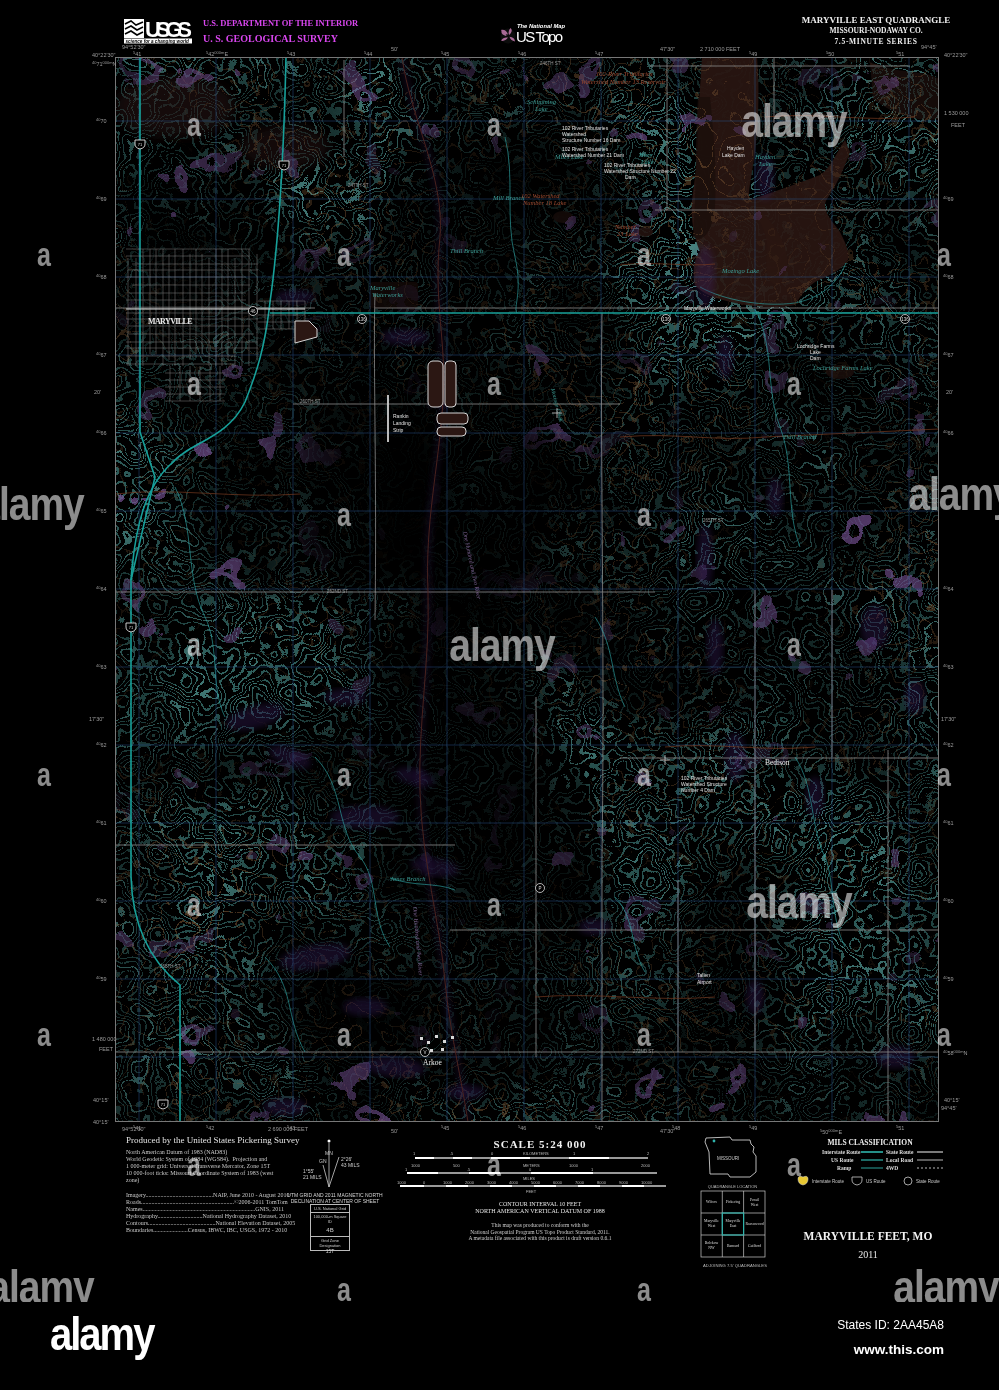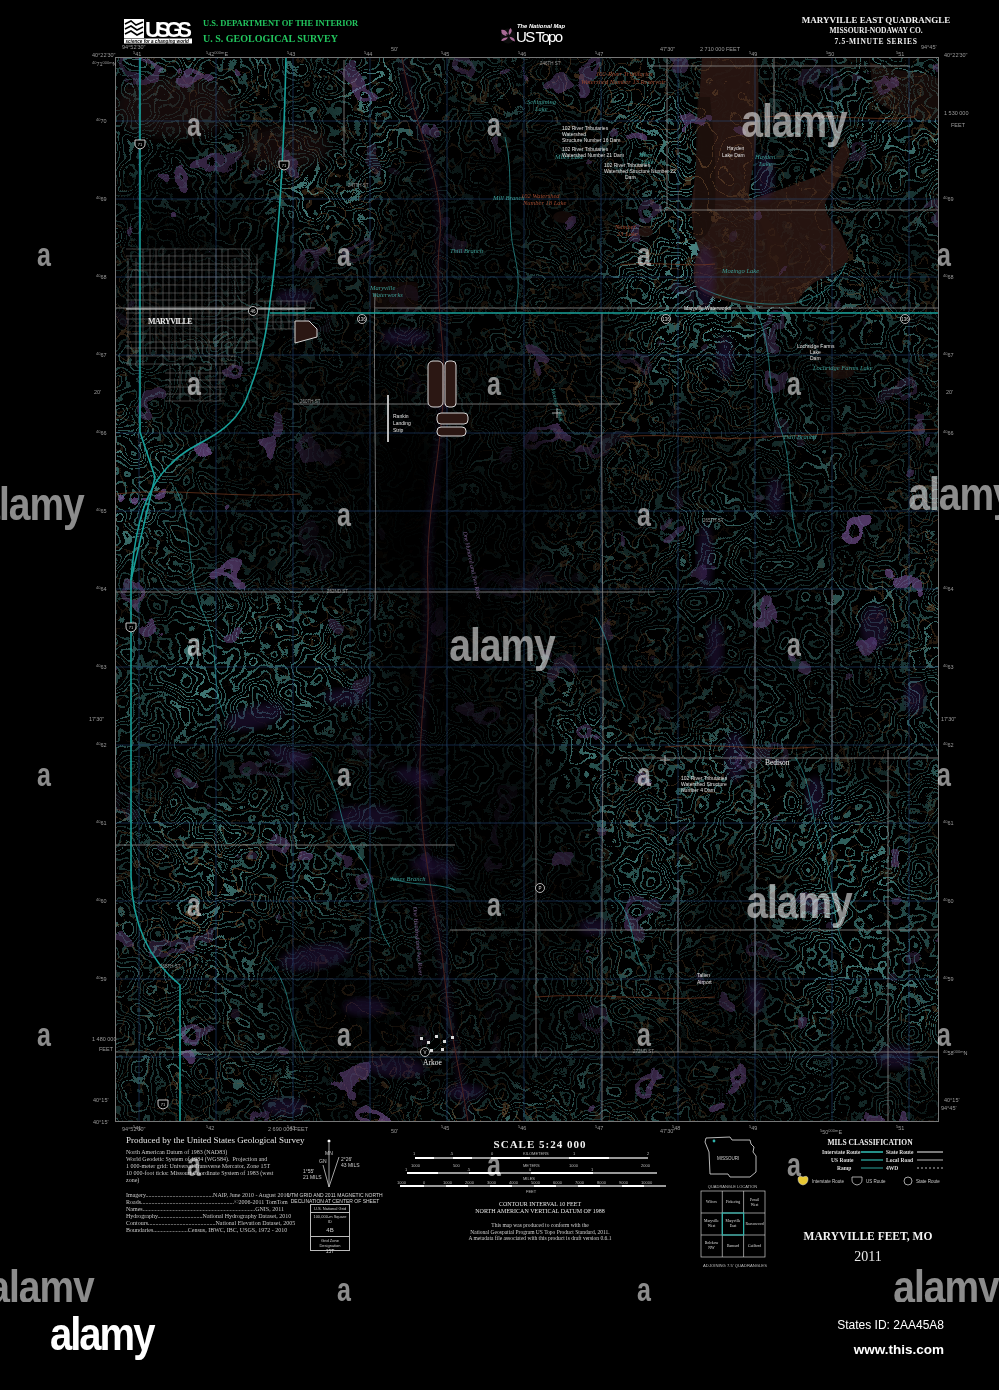--- a/index.html
+++ b/index.html
@@ -9,21 +9,21 @@
 .wm{position:absolute;color:#ffffff;font-weight:bold;opacity:0.55;font-family:"Liberation Sans",sans-serif;letter-spacing:-1px;}
 </style></head><body>
 <div class="ab" style="left:124px;top:18px;width:70px;height:26px;">
 <svg width="70" height="26">
 <rect x="0" y="1" width="20" height="19" fill="#fff"></rect>
 <path d="M1 6 L7 3 L12 7 L19 4 M1 11 L7 8 L13 12 L19 9 M1 16 L7 13 L13 17 L19 14" stroke="#000" stroke-width="1.6" fill="none"></path>
 <text x="21" y="19" font-family="Liberation Sans" font-weight="bold" font-size="22" fill="#fff" textLength="47">USGS</text>
 <rect x="0" y="20.5" width="68" height="5" fill="#fff"></rect>
 <text x="1.5" y="24.8" font-family="Liberation Sans" font-weight="bold" font-style="italic" font-size="4.6" fill="#000">science for a changing world</text>
 </svg></div>
-<div class="ab ser" style="left:203px;top:18px;color:#22c55e;">
+<div class="ab ser" style="left:203px;top:18px;color:#d946ef;">
 <div style="font-size:8.5px;font-weight:bold;">U.S. DEPARTMENT OF THE INTERIOR</div>
 <div style="font-size:10px;font-weight:bold;text-align:left;width:150px;margin-top:5px;">U. S. GEOLOGICAL SURVEY</div>
 </div>
 <div class="ab" style="left:500px;top:20px;width:85px;height:26px;">
 <svg width="85" height="26">
 <g transform="translate(8,16)">
 <circle r="7.5" fill="#0c0c0c"></circle>
 <g fill="#a86a96">
 <path d="M0,-1.5 C-1,-5 -4,-7 -7,-6 C-6,-3 -3,-1.5 0,-1.5Z"></path>
 <path d="M1.2,-1 C4,-3.5 4.5,-6.5 2.5,-8 C0.5,-5.5 0,-3 1.2,-1Z"></path>
@@ -500,21 +500,21 @@
 <div class="edg" style="left:287px;top:1124px;"><span style="font-size:4px;vertical-align:2px;">5</span>43</div>
 <div class="edg" style="left:391px;top:1128px;">50'</div>
 <div class="edg" style="left:441px;top:1124px;"><span style="font-size:4px;vertical-align:2px;">5</span>45</div>
 <div class="edg" style="left:518px;top:1124px;"><span style="font-size:4px;vertical-align:2px;">5</span>46</div>
 <div class="edg" style="left:595px;top:1124px;"><span style="font-size:4px;vertical-align:2px;">5</span>47</div>
 <div class="edg" style="left:660px;top:1128px;">47'30"</div>
 <div class="edg" style="left:672px;top:1124px;"><span style="font-size:4px;vertical-align:2px;">5</span>48</div>
 <div class="edg" style="left:749px;top:1124px;"><span style="font-size:4px;vertical-align:2px;">5</span>49</div>
 <div class="edg" style="left:820px;top:1128px;"><span style="font-size:4px;vertical-align:2px;">5</span>50<span style="font-size:4px;vertical-align:2px;">000m</span>E</div>
 <div class="edg" style="left:896px;top:1124px;"><span style="font-size:4px;vertical-align:2px;">5</span>51</div>
-<div class="ftxt" style="left:126px;top:1137px;font-size:9px;color:#e2e2e2;">Produced by the United States Geological Survey</div>
+<div class="ftxt" style="left:126px;top:1137px;font-size:9px;color:#e2e2e2;">Produced by the United States Pickering Survey</div>
 <div class="ftxt" style="left:126px;top:1149px;">North American Datum of 1983 (NAD83)<br>World Geodetic System of 1984 (WGS84).&nbsp; Projection and<br>1 000-meter grid: Universal Transverse Mercator, Zone 15T<br>10 000-foot ticks: Missouri Coordinate System of 1983 (west<br>zone)</div>
 <div class="ftxt" style="left:126px;top:1192px;">Imagery.............................................NAIP, June 2010 - August 2010<br>Roads..............................................................©2006-2011 TomTom<br>Names...........................................................................GNIS, 2011<br>Hydrography..............................National Hydrography Dataset, 2010<br>Contours.............................................National Elevation Dataset, 2005<br>Boundaries.......................Census, IBWC, IBC, USGS, 1972 - 2010</div>
 <svg class="ab" style="left:295px;top:1135px;" width="80" height="70">
 <line x1="34" y1="8" x2="34" y2="52" stroke="#ccc" stroke-width="0.8"></line>
 <circle cx="34" cy="6" r="1.5" fill="#fff"></circle>
 <line x1="34" y1="52" x2="44" y2="22" stroke="#ccc" stroke-width="0.8"></line>
 <text x="30" y="20" fill="#ccc" font-size="5">MN</text>
 <text x="46" y="26" fill="#ccc" font-size="5">2°26'</text>
 <text x="46" y="32" fill="#ccc" font-size="5">43 MILS</text>
 <line x1="34" y1="52" x2="28" y2="30" stroke="#ccc" stroke-width="0.8"></line>
@@ -643,21 +643,21 @@
 <g transform="translate(62,33)">
 <path d="M-5,-4 h10 v3 q0,4 -5,5 q-5,-1 -5,-5 z" fill="none" stroke="#ccc" stroke-width="0.8"></path>
 <text x="9" y="2" fill="#ccc" font-size="4.5" font-family="Liberation Sans">US Route</text>
 </g>
 <g transform="translate(113,33)">
 <circle r="4" fill="none" stroke="#ccc" stroke-width="0.8"></circle>
 <text x="8" y="2" fill="#ccc" font-size="4.5" font-family="Liberation Sans">State Route</text>
 </g>
 </svg>
 <div class="ab ser" style="left:768px;top:1230px;width:200px;text-align:center;color:#f2f2f2;font-size:11.5px;font-weight:bold;">MARYVILLE FEET, MO</div>
-<div class="ab ser" style="left:768px;top:1249px;width:200px;text-align:center;color:#e8e8e8;font-size:14px;">2011</div>
+<div class="ab ser" style="left:768px;top:1249px;width:200px;text-align:center;color:#e8e8e8;font-size:10px;">2011</div>
 <div class="ab" style="left:0;top:0;width:999px;height:1390px;pointer-events:none;">
 <div class="wm" style="position:absolute;left:187px;top:110px;font-size:25px;transform:scaleY(1.3);">a</div>
 <div class="wm" style="position:absolute;left:487px;top:110px;font-size:25px;transform:scaleY(1.3);">a</div>
 <div class="wm" style="position:absolute;left:739px;top:100px;font-size:39px;transform:scaleY(1.18);width:110px;text-align:center;">alamy</div>
 <div class="wm" style="position:absolute;left:37px;top:240px;font-size:25px;transform:scaleY(1.3);">a</div>
 <div class="wm" style="position:absolute;left:337px;top:240px;font-size:25px;transform:scaleY(1.3);">a</div>
 <div class="wm" style="position:absolute;left:637px;top:240px;font-size:25px;transform:scaleY(1.3);">a</div>
 <div class="wm" style="position:absolute;left:937px;top:240px;font-size:25px;transform:scaleY(1.3);">a</div>
 <div class="wm" style="position:absolute;left:187px;top:369px;font-size:25px;transform:scaleY(1.3);">a</div>
 <div class="wm" style="position:absolute;left:487px;top:369px;font-size:25px;transform:scaleY(1.3);">a</div>

